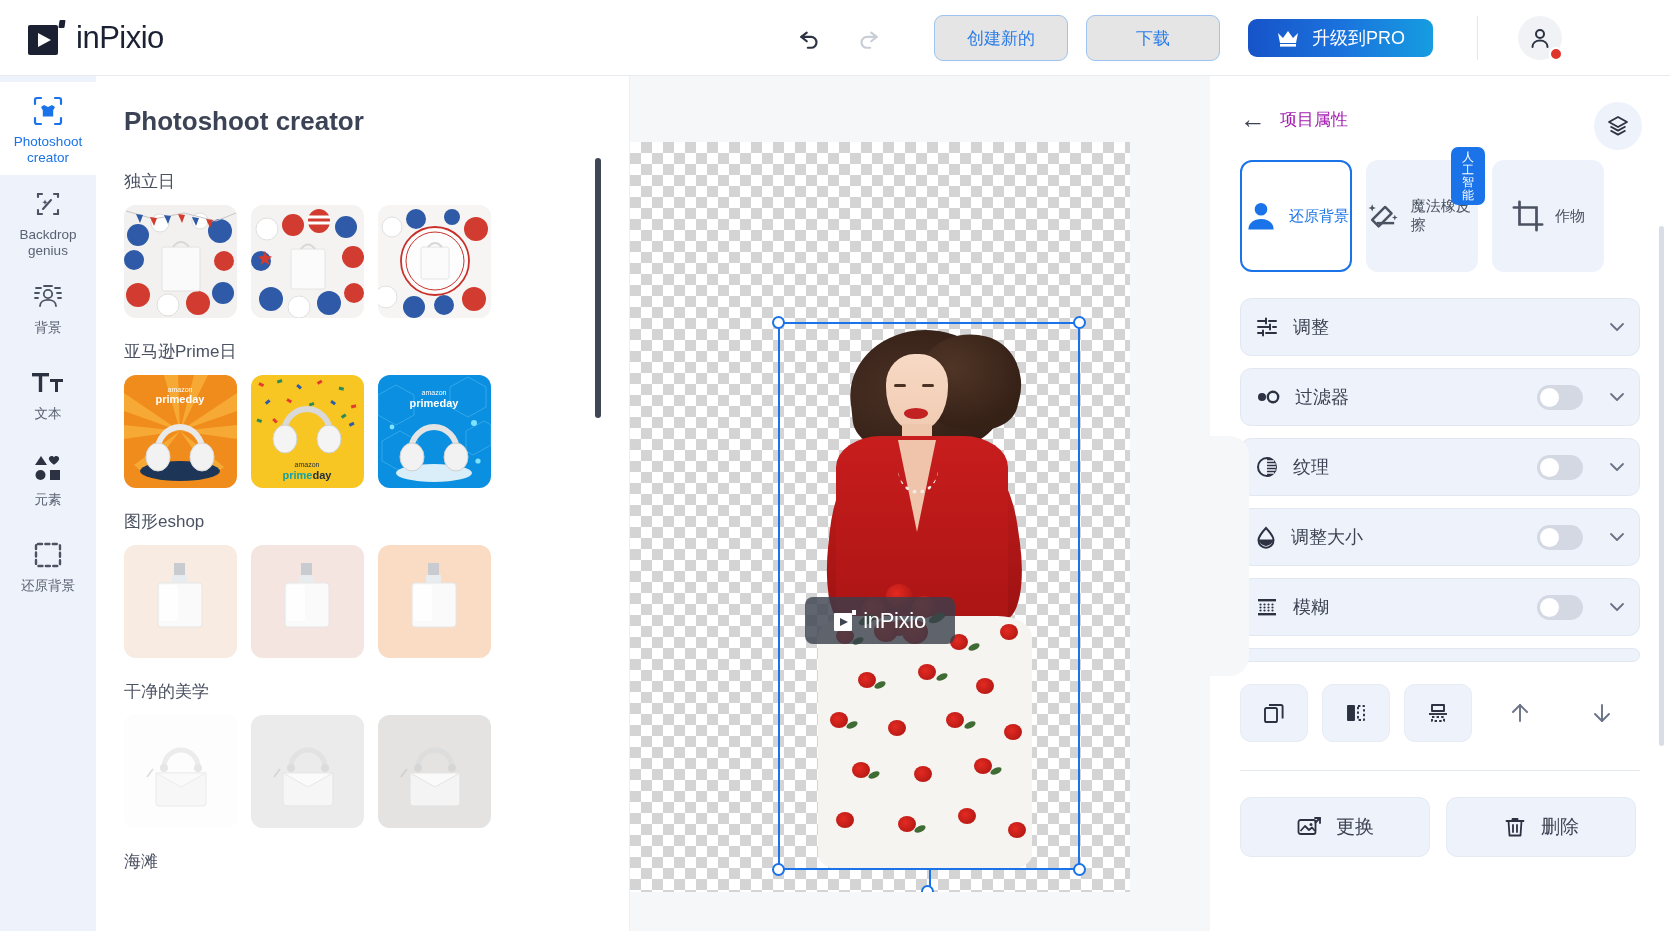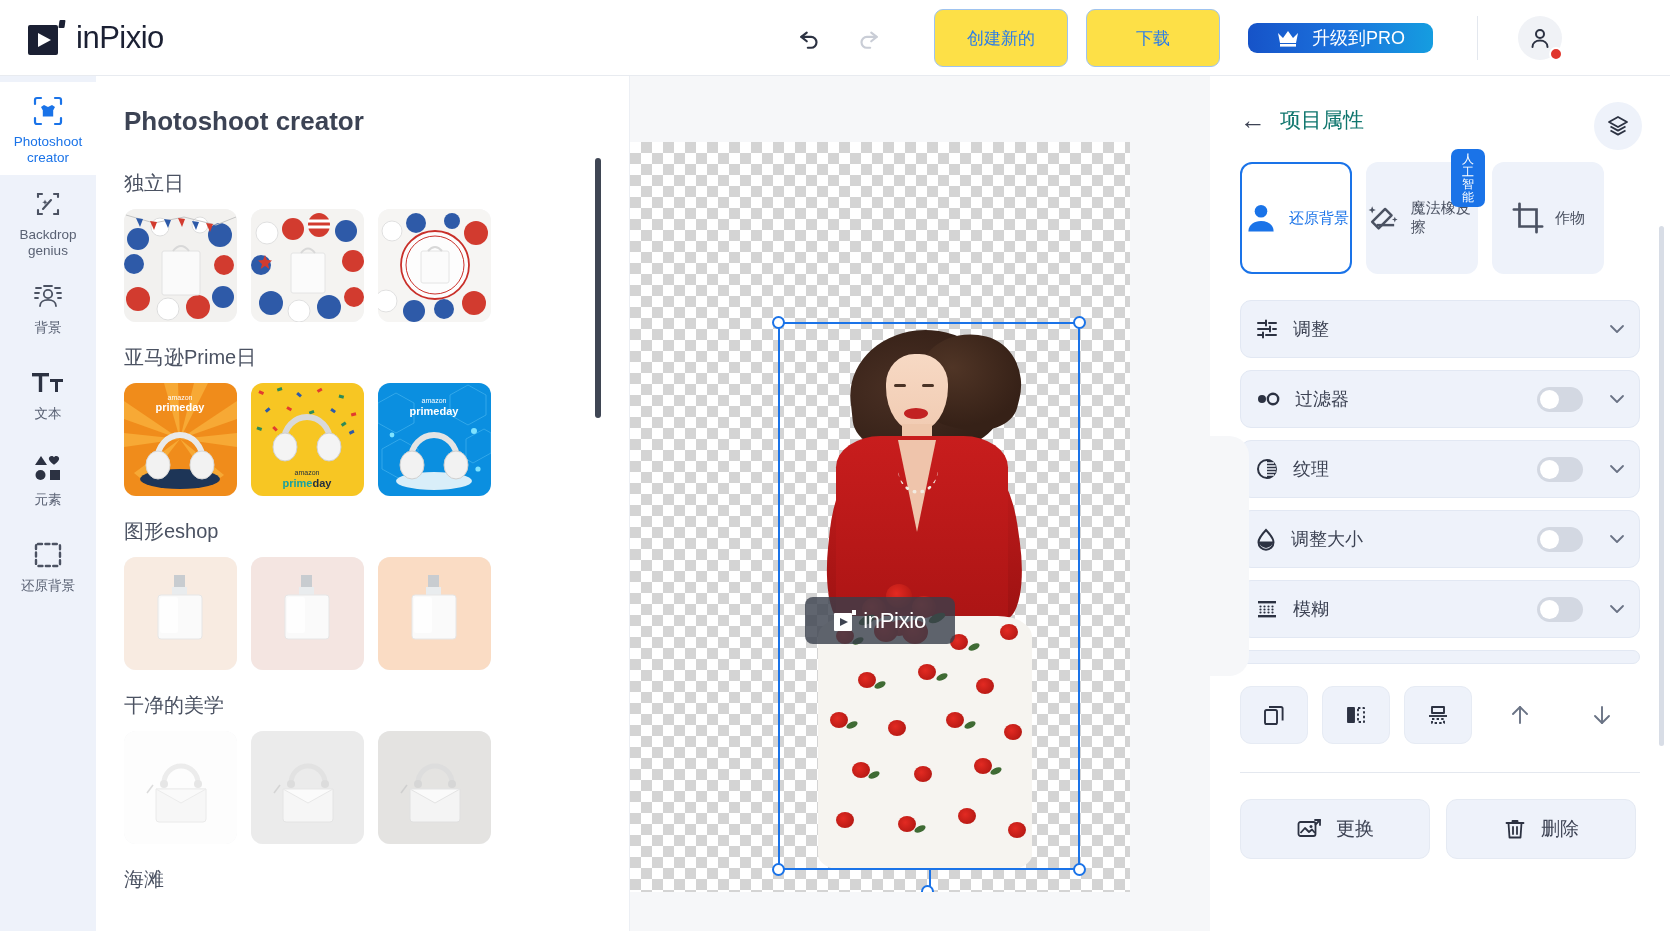--- a/index.html
+++ b/index.html
@@ -40,27 +40,27 @@
   .topbar-center {
     position: absolute; left: 790px; top: 0; height: 76px;
     display: flex; align-items: center; gap: 18px;
   }
   .icon-btn {
     width: 40px; height: 40px; display: flex; align-items: center; justify-content: center;
     border-radius: 8px; cursor: pointer; background: transparent;
   }
   .icon-btn.disabled { cursor: default; }
   .ghost-btn {
-    height: 58px; min-width: 134px; padding: 0 22px;
+    height: 46px; min-width: 134px; padding: 0 22px;
     border: 1px solid #9ec3f0; border-radius: 9px;
-    background: #fde047; color: #2b7de9; font-size: 17px;
+    background: #e5e5e5; color: #2b7de9; font-size: 17px;
     display: flex; align-items: center; justify-content: center; cursor: pointer;
   }
   .pro-btn {
-    height: 30px; padding: 0 28px; margin-left: 10px;
+    height: 38px; padding: 0 28px; margin-left: 10px;
     border: none; border-radius: 9px;
     background: linear-gradient(90deg, #1653c8 0%, #1b72dd 50%, #159de0 100%);
     color: #ffffff; font-size: 18px;
     display: flex; align-items: center; gap: 12px; cursor: pointer;
   }
   .divider-v { width: 1px; height: 44px; background: #e3e7ee; margin: 0 22px 0 26px; }
   .avatar-wrap { position: relative; width: 44px; height: 44px; cursor: pointer; }
   .avatar-circ {
     width: 44px; height: 44px; border-radius: 50%; background: #f0f2f6;
     display: flex; align-items: center; justify-content: center;
@@ -89,21 +89,21 @@
     position: absolute; left: 96px; top: 76px; width: 534px; height: 855px;
     background: #ffffff; border-right: 1px solid #eceff4;
     overflow: hidden;
   }
   .panel-title {
     font-size: 26px; font-weight: bold; color: #3c4354;
     margin: 30px 0 0 28px;
   }
   .panel-scroll { position: absolute; left: 0; top: 72px; width: 534px; height: 783px; overflow: hidden; }
   .tpl-group { margin: 22px 0 0 28px; }
-  .tpl-group-title { font-size: 20px; color: #4b5262; margin-bottom: 12px; }
+  .tpl-group-title { font-size: 17px; color: #4b5262; margin-bottom: 12px; }
   .tpl-row { display: flex; gap: 14px; }
   .thumb {
     width: 113px; height: 113px; border-radius: 12px; overflow: hidden;
     cursor: pointer; position: relative; background: #f3f4f6;
   }
   .panel-scrollbar {
     position: absolute; right: 28px; top: 82px; width: 6px; height: 260px;
     background: #3f4654; border-radius: 3px; cursor: pointer;
   }
 
@@ -230,21 +230,21 @@
   
   .right {
     position: absolute; left: 1210px; top: 76px; width: 460px; height: 855px;
     background: #ffffff;
   }
   .right-head {
     display: flex; align-items: center; gap: 14px;
     margin: 30px 0 0 30px;
   }
   .back-arrow { font-size: 26px; color: #3d4354; cursor: pointer; line-height: 1; }
-  .right-title { font-size: 21px; color: #0f766e; }
+  .right-title { font-size: 17px; color: #a21caf; }
   .layers-btn {
     position: absolute; right: 28px; top: 26px; width: 48px; height: 48px;
     border-radius: 50%; background: #eef2fa;
     display: flex; align-items: center; justify-content: center; cursor: pointer;
   }
 
   .tool-cards {
     display: flex; gap: 14px; margin: 28px 0 0 30px;
   }
   .tool-card {

